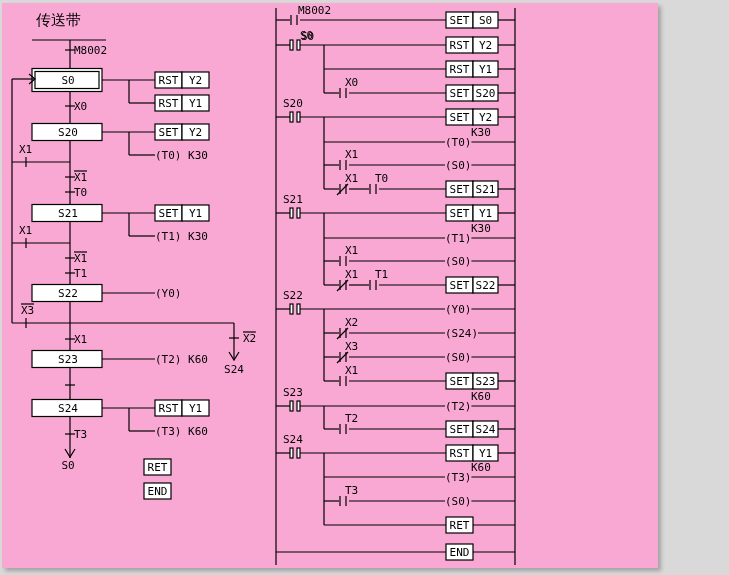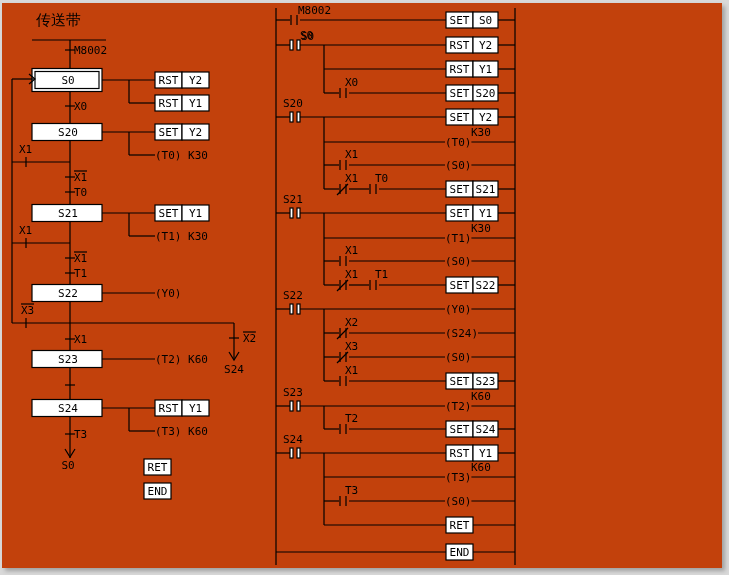--- a/index.html
+++ b/index.html
@@ -1,17 +1,17 @@
 <!DOCTYPE html>
 <html><head>
 <meta charset="utf-8">
 <style>
   html, body { margin: 0; padding: 0; background: #d9d9d9; }
   body { width: 729px; height: 575px; overflow: hidden; position: relative; }
-  #page { position: absolute; left: 2px; top: 3px; width: 720px; height: 565px; background: #c2410c;
+  #page { position: absolute; left: 2px; top: 3px; width: 656px; height: 565px; background: #f9a8d4;
           box-shadow: 3px 3px 4px rgba(0,0,0,0.25); }
   svg { position: absolute; left: 0; top: 0; }
   svg text { font-family: "DejaVu Sans Mono", "Liberation Mono", monospace; font-size: 11px; fill: #000; }
   svg text.title { font-family: "DejaVu Sans", sans-serif; font-size: 15px; }
   svg line, svg polyline, svg rect { stroke: #000; stroke-width: 1.2; fill: none; }
   svg rect.box { fill: #fff; }
 </style>
 </head>
 <body>
 

